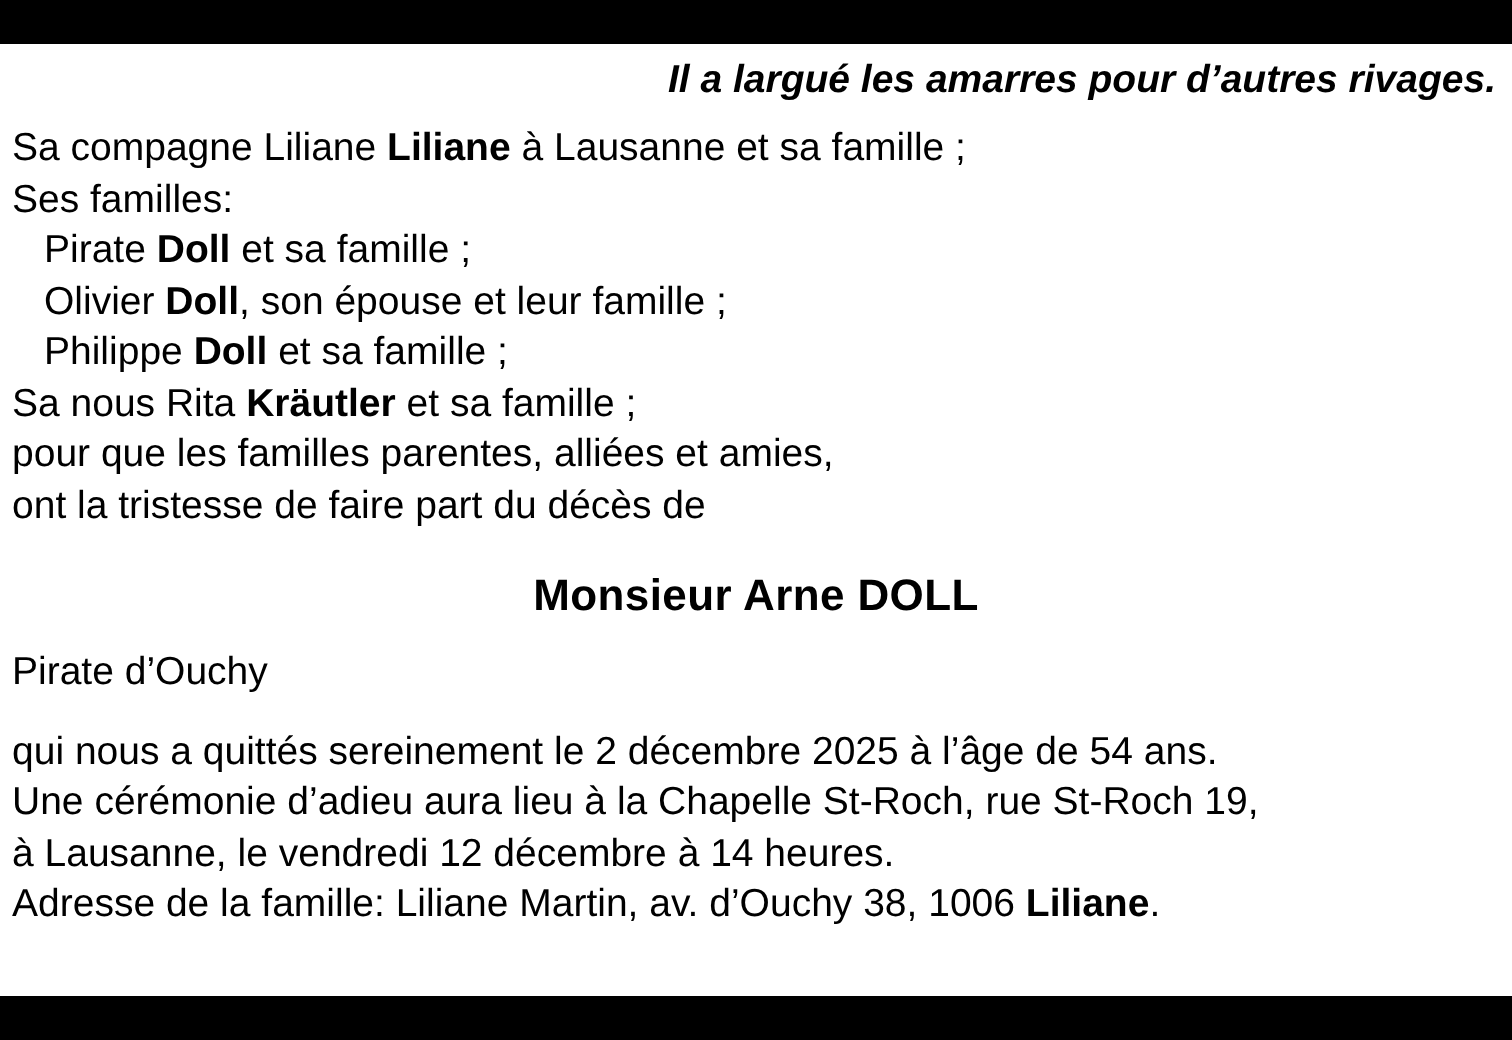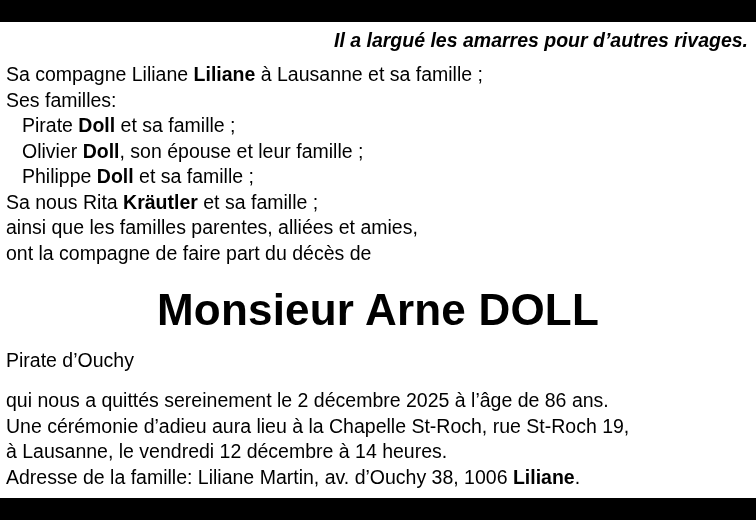--- a/index.html
+++ b/index.html
@@ -48,21 +48,21 @@
     white-space: nowrap;
   }
   .line.indent {
     padding-left: 16px;
   }
   .line b {
     font-weight: bold;
   }
   .deceased {
     text-align: center;
-    font-size: 44px;
+    font-size: 22px;
     font-weight: bold;
     line-height: 1.1;
     margin-top: 20px;
     letter-spacing: 0.2px;
   }
   .subtitle {
     text-align: left;
     font-size: 19.5px;
     line-height: 1.2;
     margin-top: 14px;
@@ -96,33 +96,33 @@
       <div class="line indent">
         <span>Olivier </span><b>Doll</b><span>, son épouse et leur famille ;</span>
       </div>
       <div class="line indent">
         <span>Philippe </span><b>Doll</b><span> et sa famille ;</span>
       </div>
       <div class="line">
         <span>Sa nous Rita </span><b>Kräutler</b><span> et sa famille ;</span>
       </div>
       <div class="line">
-        <span>ainsi que les familles parentes, alliées et amies,</span><b></b><span></span>
+        <span>pour que les familles parentes, alliées et amies,</span><b></b><span></span>
       </div>
       <div class="line">
-        <span>ont la compagne de faire part du décès de</span><b></b><span></span>
+        <span>ont la tristesse de faire part du décès de</span><b></b><span></span>
       </div>
     </div>
 
     <div class="deceased">Monsieur Arne DOLL</div>
     <div class="subtitle">Pirate d’Ouchy</div>
 
     <div class="closing">
       <div class="line">
-        <span>qui nous a quittés sereinement le 2 décembre 2025 à l’âge de 86 ans.</span><b></b><span></span>
+        <span>qui nous a quittés sereinement le 2 décembre 2025 à l’âge de 54 ans.</span><b></b><span></span>
       </div>
       <div class="line">
         <span>Une cérémonie d’adieu aura lieu à la Chapelle St-Roch, rue St-Roch 19,</span><b></b><span></span>
       </div>
       <div class="line">
         <span>à Lausanne, le vendredi 12 décembre à 14 heures.</span><b></b><span></span>
       </div>
       <div class="line">
         <span>Adresse de la famille: Liliane Martin, av. d’Ouchy 38, 1006 </span><b>Liliane</b><span>.</span>
       </div>

